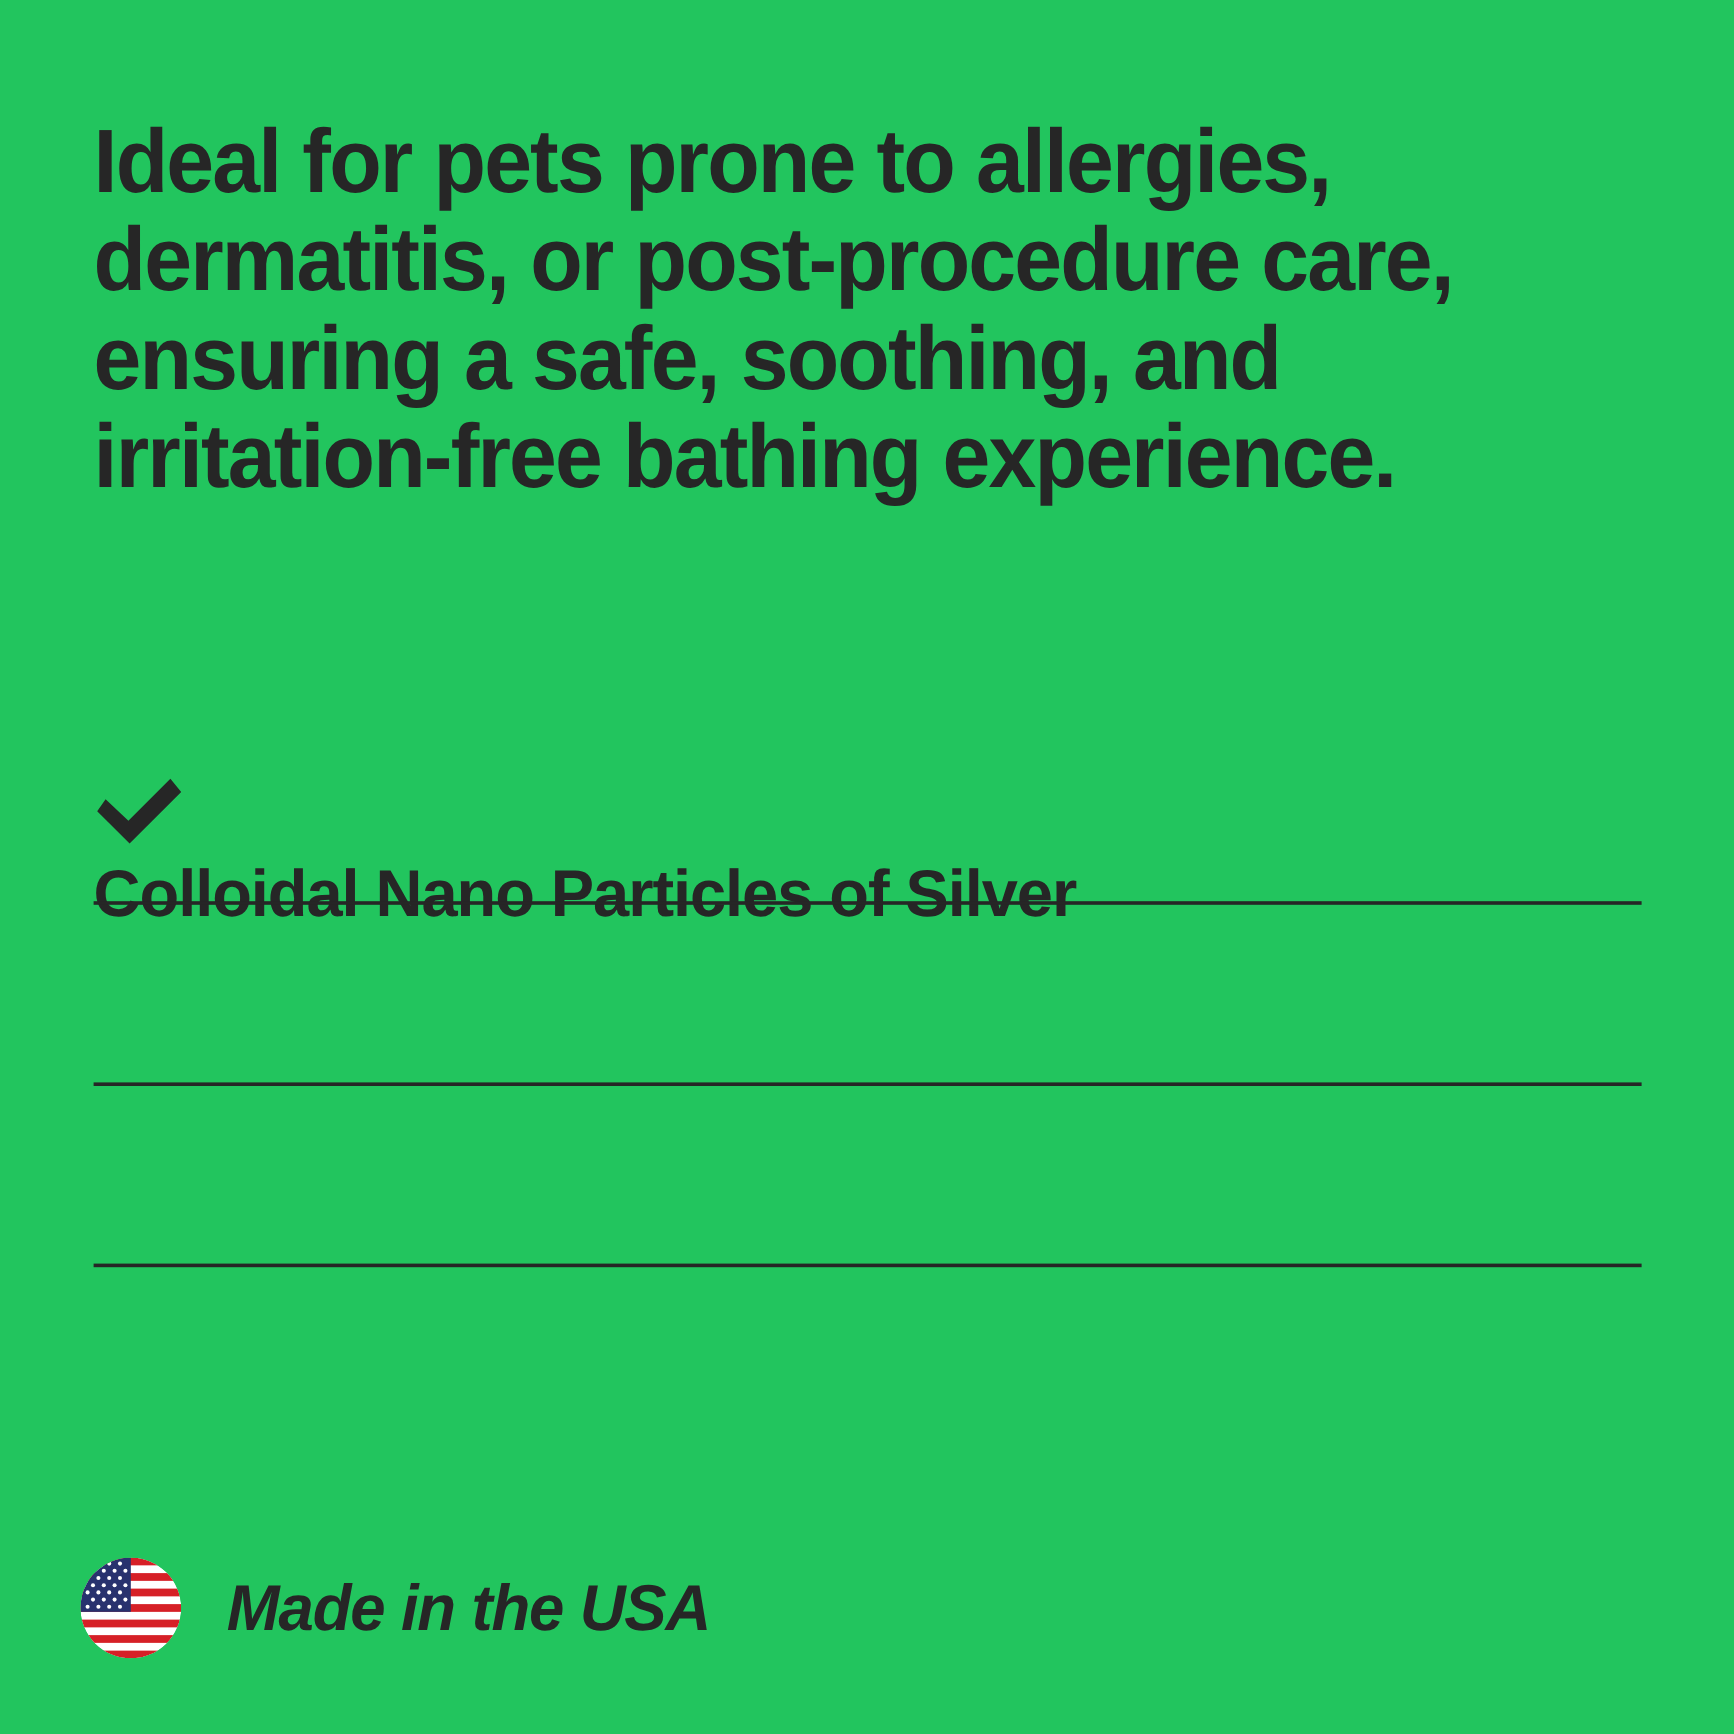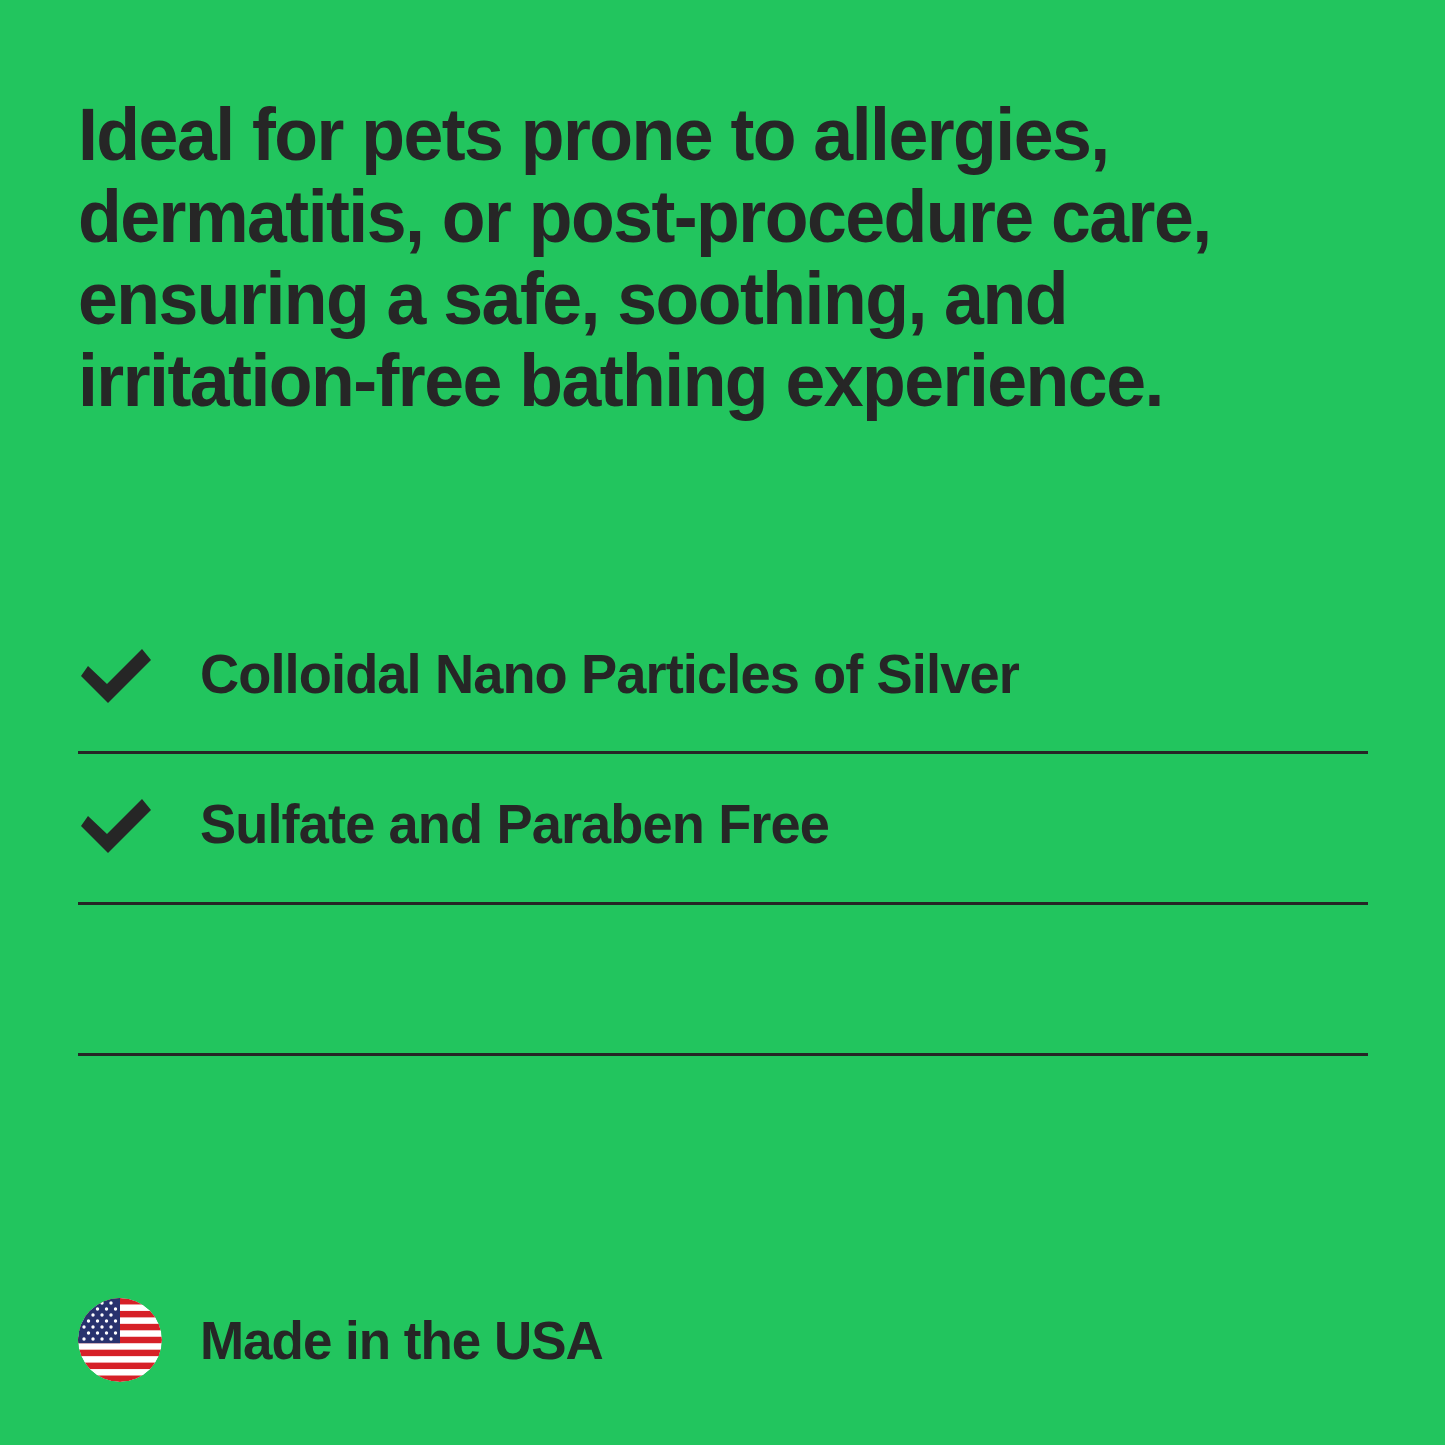--- a/index.html
+++ b/index.html
@@ -47,21 +47,21 @@
     width: 1290px;
   }
 
   .feature-row {
     position: relative;
     height: 151px;
     display: flex;
     align-items: flex-start;
   }
 
-  .feature-row.row-0 { height: 150px; }
+  .feature-row.row-0 { height: 150px; flex-direction: column; }
 
   .check-icon {
     flex: 0 0 auto;
     width: 122px;
     padding-top: 10px;
     display: flex;
     align-items: center;
   }
 
   .check-icon svg {
@@ -91,25 +91,26 @@
     background: #262626;
   }
 
   .divider.d-0 { top: 115px; }
   .divider.d-1 { top: 266px; }
   .divider.d-2 { top: 417px; }
 
   
   .usa-row {
     position: absolute;
-    left: 78px;
+    left: 67px;
     top: 1298px;
     display: flex;
     align-items: center;
     height: 84px;
+    font-style: italic;
   }
 
   .flag-icon {
     flex: 0 0 auto;
     width: 84px;
     height: 84px;
     border-radius: 50%;
     overflow: hidden;
     position: relative;
     display: block;
@@ -145,28 +146,20 @@
         </svg>
       </span>
       <span class="feature-label">Colloidal Nano Particles of Silver</span>
     </div>
     <div class="divider d-0"></div>
 
     <div class="divider d-1"></div>
 
     <div class="divider d-2"></div>
 
-    <div class="feature-row">
-      <span class="check-icon">
-        <svg viewBox="0 0 76 60" xmlns="http://www.w3.org/2000/svg" aria-hidden="true">
-          <path d="M3 30 L10 20 L29 38 L64 3 L73 14 L30 57 Z" fill="#262626"></path>
-        </svg>
-      </span>
-      <span class="feature-label">Sulfate and Paraben Free</span>
-    </div>
 
   </div>
 
   <div class="usa-row">
     <span class="flag-icon">
       <svg viewBox="0 0 84 84" xmlns="http://www.w3.org/2000/svg" aria-hidden="true">
         <defs>
           <clipPath id="circleClip">
               <circle cx="42" cy="42" r="42"></circle>
             </clipPath>

